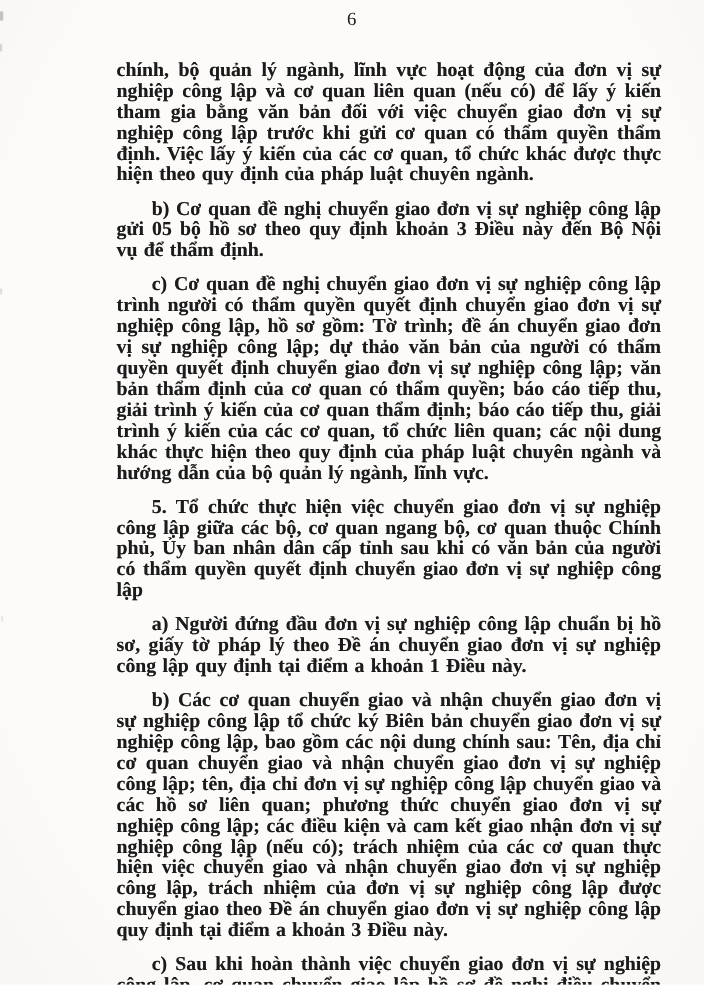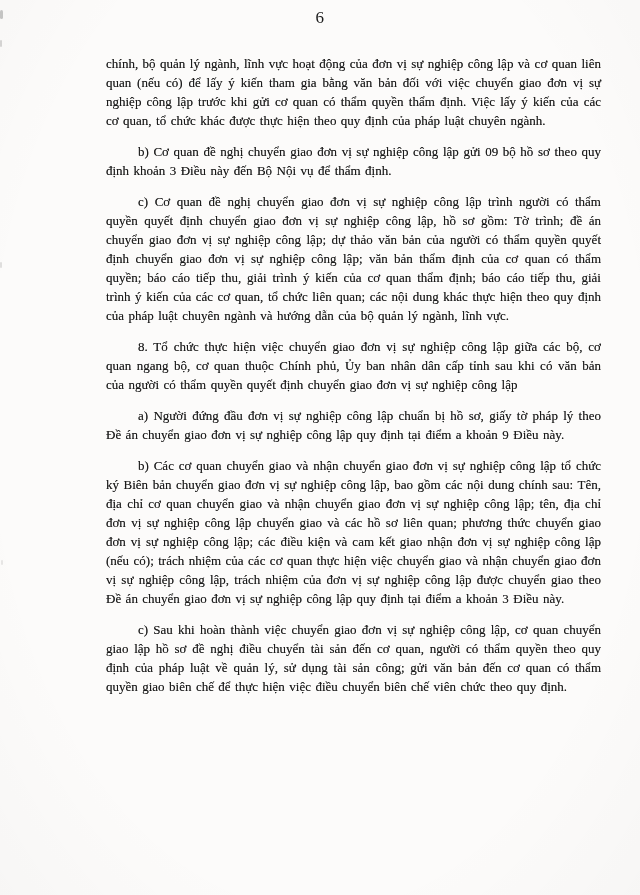--- a/index.html
+++ b/index.html
@@ -34,27 +34,28 @@
     letter-spacing: 0.5px;
   }
   .content {
     position: absolute;
     top: 54px;
     left: 106px;
     width: 495px;
   }
   .para {
     margin: 0 0 12px 0;
-    font-size: 13px;
+    font-size: 18px;
     line-height: 19px;
     text-align: justify;
     text-justify: inter-word;
     text-indent: 32px;
     word-spacing: 1.2px;
     text-shadow: 0 0 0.4px rgba(20,20,20,0.55); 
+    font-weight: bold;
   }
   .para.no-indent {
     text-indent: 0;
   }
   
   .artifact {
     position: absolute;
     background: rgba(60,60,60,0.28);
     border-radius: 2px;
   }
@@ -65,24 +66,24 @@
 </style>
 </head>
 <body>
 
 <div class="page">
 
   <div class="page-number">6</div>
 
   <div class="content">
     <p class="para no-indent">chính, bộ quản lý ngành, lĩnh vực hoạt động của đơn vị sự nghiệp công lập và cơ quan liên quan (nếu có) để lấy ý kiến tham gia bằng văn bản đối với việc chuyển giao đơn vị sự nghiệp công lập trước khi gửi cơ quan có thẩm quyền thẩm định. Việc lấy ý kiến của các cơ quan, tổ chức khác được thực hiện theo quy định của pháp luật chuyên ngành.</p>
-    <p class="para">b) Cơ quan đề nghị chuyển giao đơn vị sự nghiệp công lập gửi 09 bộ hồ sơ theo quy định khoản 3 Điều này đến Bộ Nội vụ để thẩm định.</p>
+    <p class="para">b) Cơ quan đề nghị chuyển giao đơn vị sự nghiệp công lập gửi 05 bộ hồ sơ theo quy định khoản 3 Điều này đến Bộ Nội vụ để thẩm định.</p>
     <p class="para">c) Cơ quan đề nghị chuyển giao đơn vị sự nghiệp công lập trình người có thẩm quyền quyết định chuyển giao đơn vị sự nghiệp công lập, hồ sơ gồm: Tờ trình; đề án chuyển giao đơn vị sự nghiệp công lập; dự thảo văn bản của người có thẩm quyền quyết định chuyển giao đơn vị sự nghiệp công lập; văn bản thẩm định của cơ quan có thẩm quyền; báo cáo tiếp thu, giải trình ý kiến của cơ quan thẩm định; báo cáo tiếp thu, giải trình ý kiến của các cơ quan, tổ chức liên quan; các nội dung khác thực hiện theo quy định của pháp luật chuyên ngành và hướng dẫn của bộ quản lý ngành, lĩnh vực.</p>
-    <p class="para">8. Tổ chức thực hiện việc chuyển giao đơn vị sự nghiệp công lập giữa các bộ, cơ quan ngang bộ, cơ quan thuộc Chính phủ, Ủy ban nhân dân cấp tỉnh sau khi có văn bản của người có thẩm quyền quyết định chuyển giao đơn vị sự nghiệp công lập</p>
-    <p class="para">a) Người đứng đầu đơn vị sự nghiệp công lập chuẩn bị hồ sơ, giấy tờ pháp lý theo Đề án chuyển giao đơn vị sự nghiệp công lập quy định tại điểm a khoản 9 Điều này.</p>
+    <p class="para">5. Tổ chức thực hiện việc chuyển giao đơn vị sự nghiệp công lập giữa các bộ, cơ quan ngang bộ, cơ quan thuộc Chính phủ, Ủy ban nhân dân cấp tỉnh sau khi có văn bản của người có thẩm quyền quyết định chuyển giao đơn vị sự nghiệp công lập</p>
+    <p class="para">a) Người đứng đầu đơn vị sự nghiệp công lập chuẩn bị hồ sơ, giấy tờ pháp lý theo Đề án chuyển giao đơn vị sự nghiệp công lập quy định tại điểm a khoản 1 Điều này.</p>
     <p class="para">b) Các cơ quan chuyển giao và nhận chuyển giao đơn vị sự nghiệp công lập tổ chức ký Biên bản chuyển giao đơn vị sự nghiệp công lập, bao gồm các nội dung chính sau: Tên, địa chỉ cơ quan chuyển giao và nhận chuyển giao đơn vị sự nghiệp công lập; tên, địa chỉ đơn vị sự nghiệp công lập chuyển giao và các hồ sơ liên quan; phương thức chuyển giao đơn vị sự nghiệp công lập; các điều kiện và cam kết giao nhận đơn vị sự nghiệp công lập (nếu có); trách nhiệm của các cơ quan thực hiện việc chuyển giao và nhận chuyển giao đơn vị sự nghiệp công lập, trách nhiệm của đơn vị sự nghiệp công lập được chuyển giao theo Đề án chuyển giao đơn vị sự nghiệp công lập quy định tại điểm a khoản 3 Điều này.</p>
     <p class="para">c) Sau khi hoàn thành việc chuyển giao đơn vị sự nghiệp công lập, cơ quan chuyển giao lập hồ sơ đề nghị điều chuyển tài sản đến cơ quan, người có thẩm quyền theo quy định của pháp luật về quản lý, sử dụng tài sản công; gửi văn bản đến cơ quan có thẩm quyền giao biên chế để thực hiện việc điều chuyển biên chế viên chức theo quy định.</p>
   </div>
 
   <div class="artifact a1"></div>
   <div class="artifact a2"></div>
   <div class="artifact a3"></div>
   <div class="artifact a4"></div>
 
 </div>

